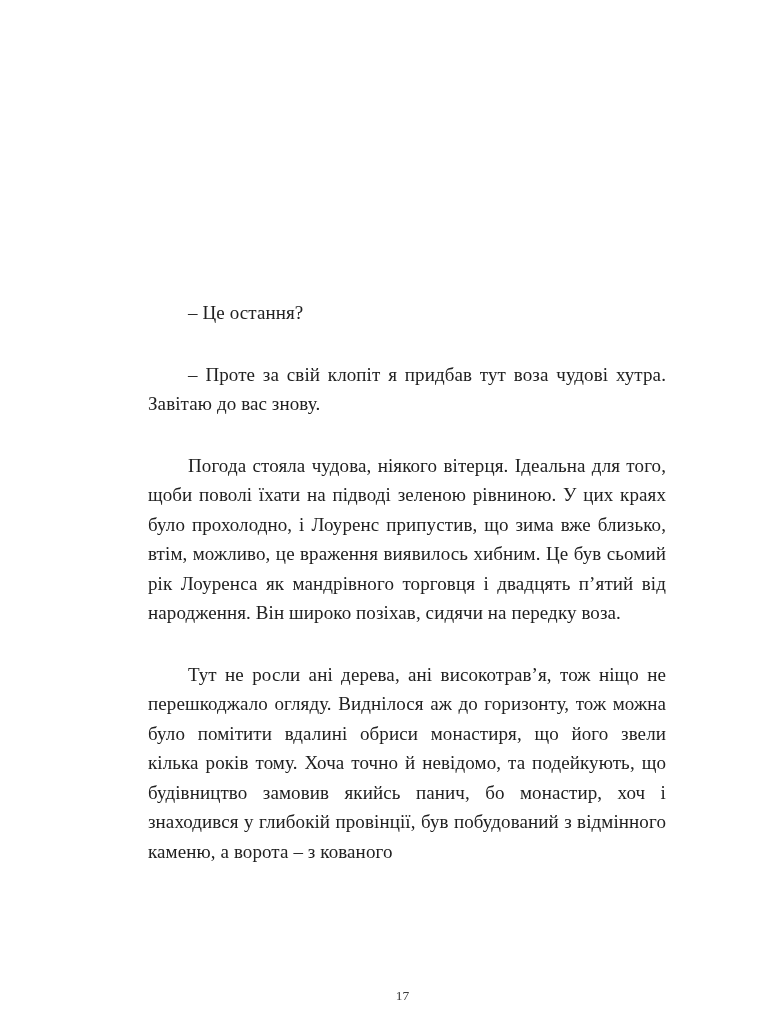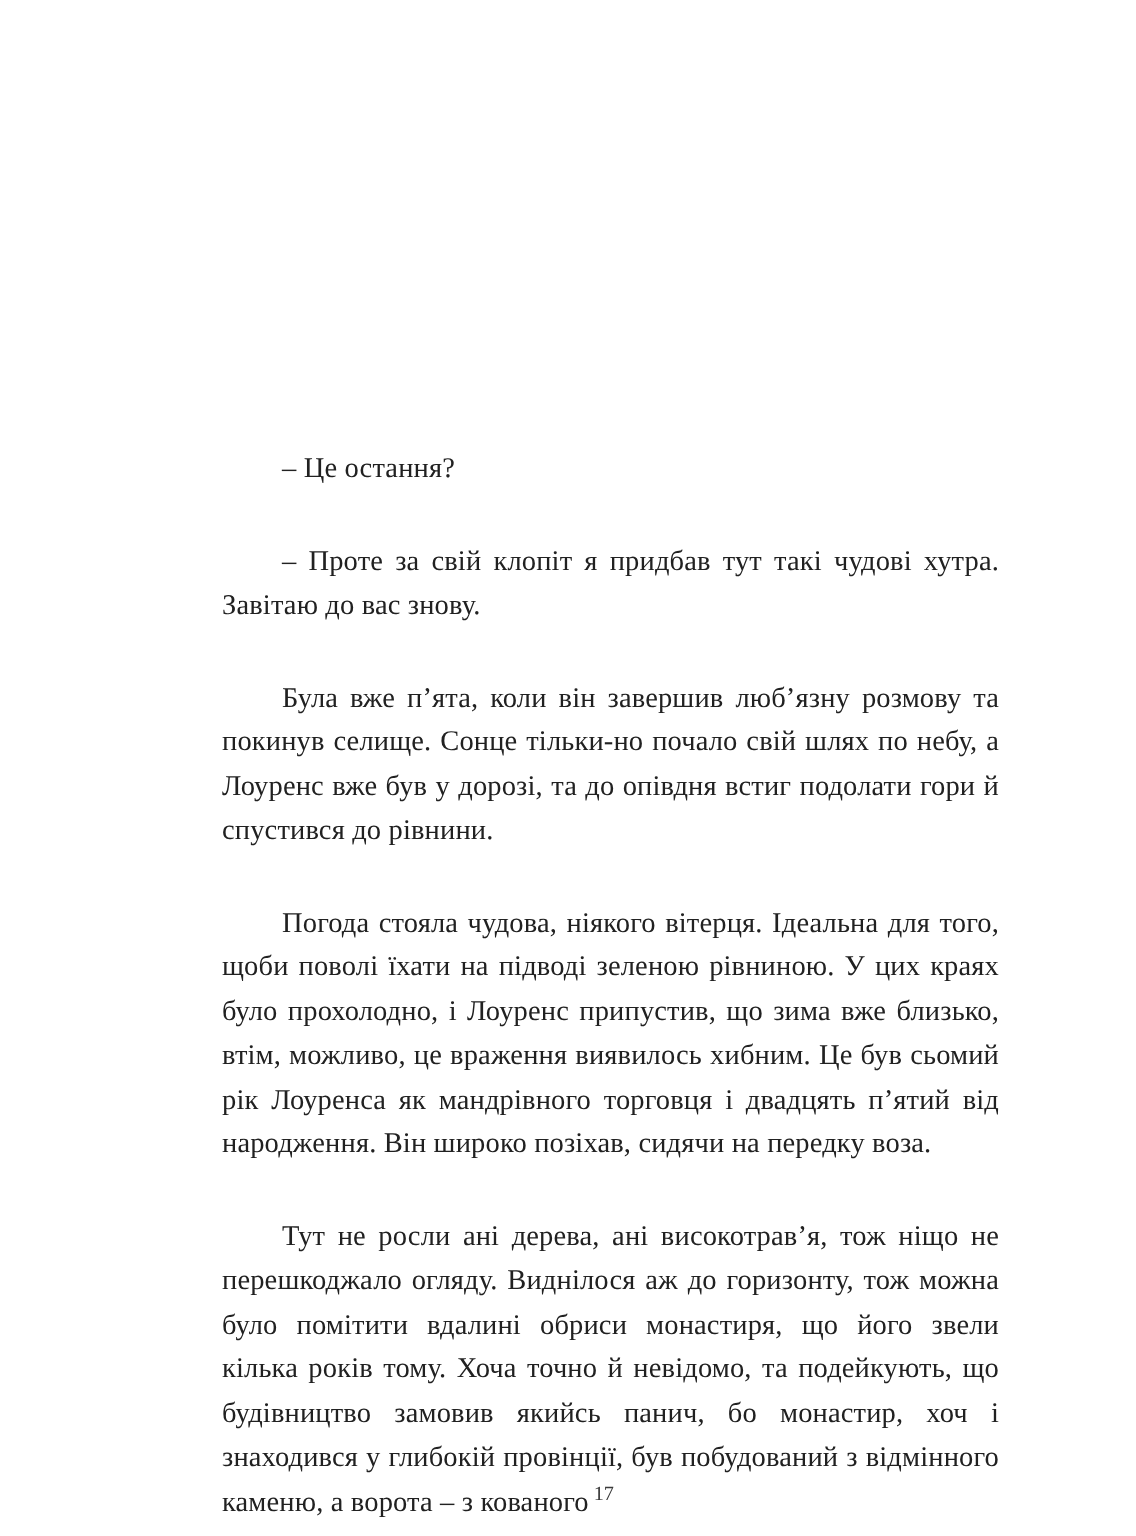--- a/index.html
+++ b/index.html
@@ -50,19 +50,18 @@
       font-size: 13.5px;
       color: #3a3a3a;
     }
   </style>
 </head>
 <body>
 
 <div class="page">
   <div class="text-block">
     <p class="para">– Це остання?</p>
-    <p class="para">– Проте за свій клопіт я придбав тут такі чудові хутра. Завітаю до вас знову.</p>
-    <p class="para">Була вже п’ята, коли він завершив люб’язну розмову та покинув селище. Сонце тільки-но почало свій шлях по небу, а Лоуренс вже був у дорозі, та до опівдня встиг подолати гори й спустився до рівнини.</p>
+    <p class="para">– Проте за свій клопіт я придбав тут воза чудові хутра. Завітаю до вас знову.</p>
     <p class="para">Погода стояла чудова, ніякого вітерця. Ідеальна для того, щоби поволі їхати на підводі зеленою рівниною. У цих краях було прохолодно, і Лоуренс припустив, що зима вже близько, втім, можливо, це враження виявилось хибним. Це був сьомий рік Лоуренса як мандрівного торговця і двадцять п’ятий від народження. Він широко позіхав, сидячи на передку воза.</p>
     <p class="para">Тут не росли ані дерева, ані високотрав’я, тож ніщо не перешкоджало огляду. Виднілося аж до горизонту, тож можна було помітити вдалині обриси монастиря, що його звели кілька років тому. Хоча точно й невідомо, та подейкують, що будівництво замовив якийсь панич, бо монастир, хоч і знаходився у глибокій провінції, був побудований з відмінного каменю, а ворота – з кованого</p>
   </div>
   <div class="page-number">17</div>
 </div>
 
 </body></html>

